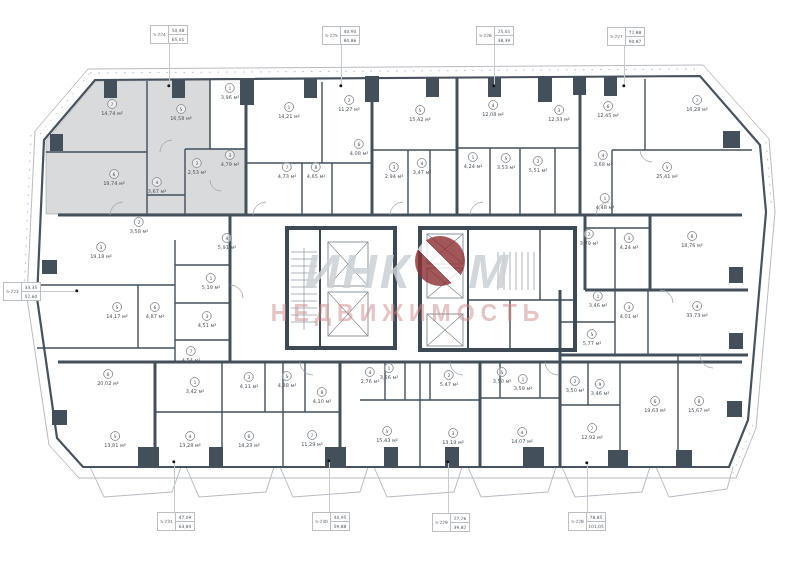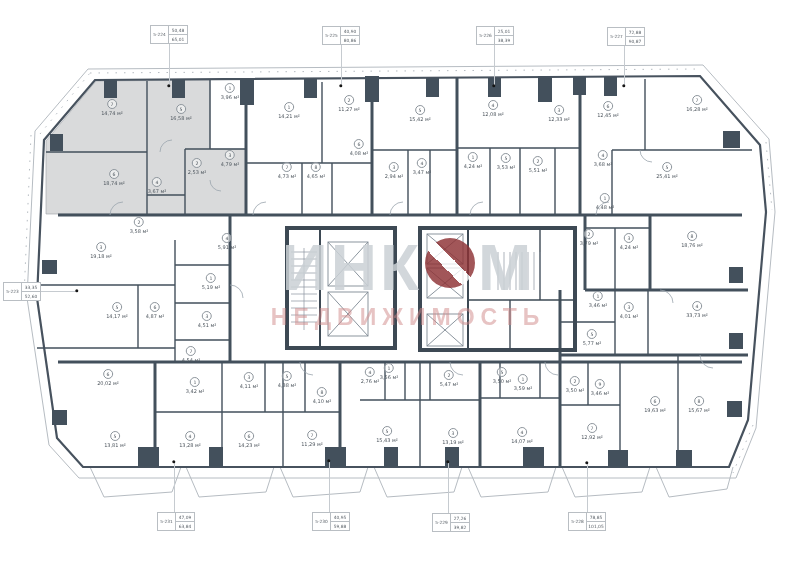--- a/index.html
+++ b/index.html
@@ -23,21 +23,21 @@
   .unit-box { position:absolute; width:38px; height:19px; display:flex; background:#fff; border:0.8px solid #b9bec3; box-sizing:border-box; z-index:5; }
   .unit-id { width:17px; display:flex; align-items:center; justify-content:center; font-size:4.3px; color:#5a6168; border-right:0.8px solid #b9bec3; }
   .unit-vals { flex:1; display:flex; flex-direction:column; }
   .unit-val { flex:1; display:flex; align-items:center; justify-content:center; font-size:4.4px; color:#5a6168; }
   .unit-val.living { border-bottom:0.8px solid #b9bec3; }
   .leader { position:absolute; background:#c6cbd0; z-index:4; }
   .dot { position:absolute; width:3.4px; height:3.4px; background:#161616; border-radius:50%; transform:translate(-50%,-50%); z-index:6; }
 
   
   .watermark { position:absolute; left:258px; top:236px; width:300px; text-align:center; pointer-events:none; z-index:8; }
-  .wm-line1 { font-family:"Liberation Sans", sans-serif; font-weight:bold; font-size:64px; line-height:1; letter-spacing:3px; color:rgba(202,208,213,0.85); white-space:nowrap; }
+  .wm-line1 { font-family:"Liberation Sans", sans-serif; font-weight:bold; font-size:48px; line-height:1; letter-spacing:3px; color:rgba(202,208,213,0.85); white-space:nowrap;font-style:italic; }
   .wm-o {
     display:inline-block; width:50px; height:50px; margin:0 3px; border-radius:50%;
     background:linear-gradient(45deg, #8d3134 40%, rgba(255,255,255,.92) 40%, rgba(255,255,255,.92) 57%, #8d3134 57%);
     opacity:.82; vertical-align:2px;
   }
   .wm-line2 { margin-top:4px; font-family:"Liberation Sans", sans-serif; font-weight:bold; font-size:23px; letter-spacing:6px; color:rgba(208,136,136,0.5); white-space:nowrap; }
 </style>
 </head>
 <body>
 

